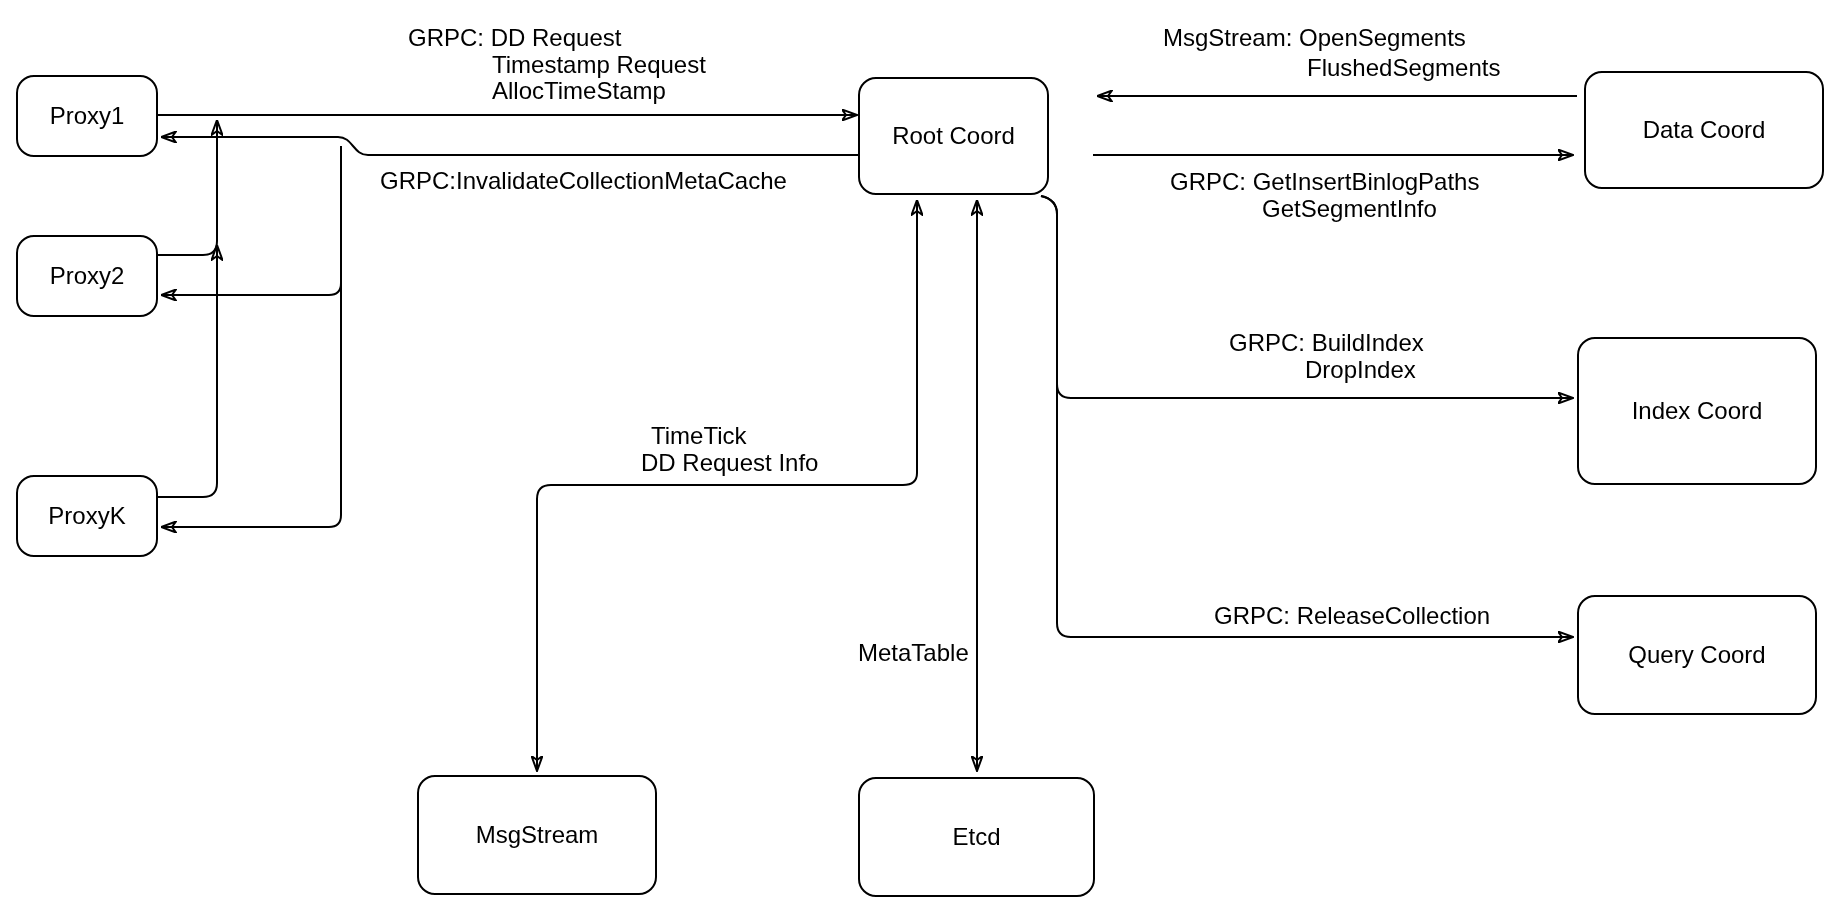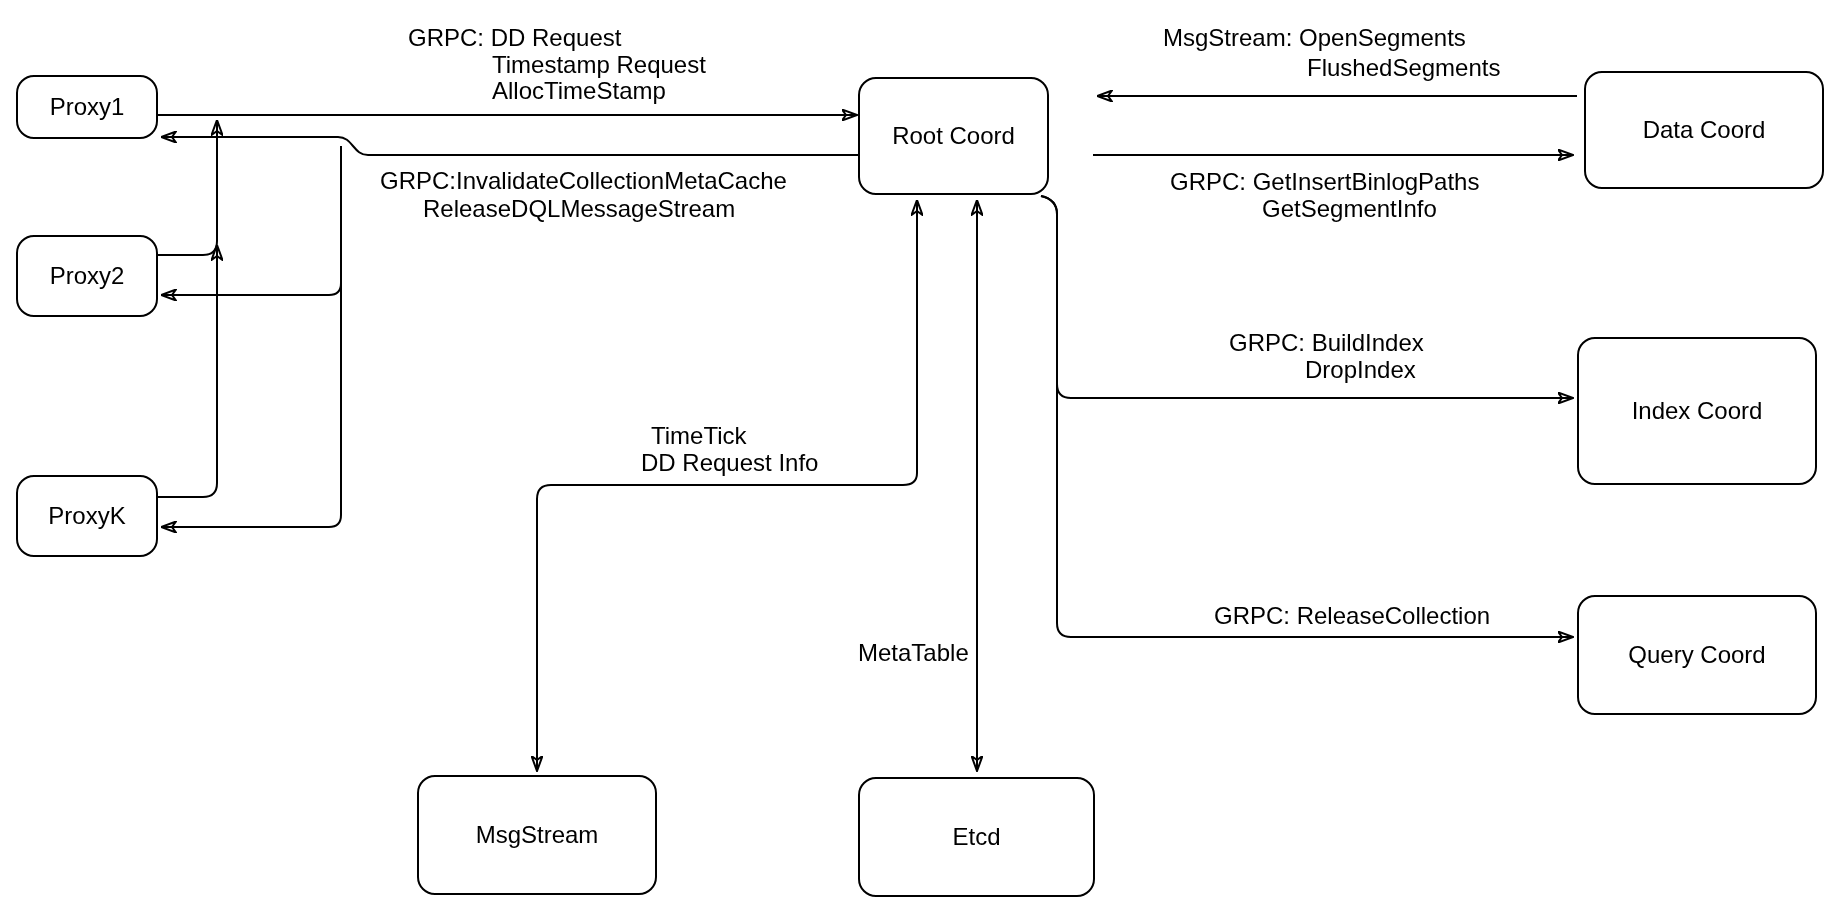--- a/index.html
+++ b/index.html
@@ -35,21 +35,21 @@
     line-height: 1;
     white-space: nowrap;
   }
   .lbl {
     position: absolute;
     font-size: 24px;
     line-height: 24px;
     white-space: nowrap;
   }
   
-  .n-proxy1      { left: 16px;   top: 75px;  width: 142px; height: 64px; }
+  .n-proxy1      { left: 16px;   top: 75px;  width: 142px; height: 82px; }
   .n-proxy2      { left: 16px;   top: 235px; width: 142px; height: 82px; }
   .n-proxyk      { left: 16px;   top: 475px; width: 142px; height: 82px; }
   .n-root-coord  { left: 858px;  top: 77px;  width: 191px; height: 118px; }
   .n-data-coord  { left: 1577px; top: 71px;  width: 240px; height: 118px; margin-left: 7px; }
   .n-index-coord { left: 1577px; top: 337px; width: 240px; height: 148px; }
   .n-query-coord { left: 1577px; top: 595px; width: 240px; height: 120px; }
   .n-msgstream   { left: 417px;  top: 775px; width: 240px; height: 120px; }
   .n-etcd        { left: 858px;  top: 777px; width: 237px; height: 120px; }
   
   .l1  { left: 408px;  top: 26px; }
@@ -132,21 +132,20 @@
   <div class="node n-etcd">
     <span>Etcd</span>
   </div>
 
   <span class="lbl l1">GRPC: DD Request</span>
   <span class="lbl l2">Timestamp Request</span>
   <span class="lbl l3">AllocTimeStamp</span>
   <span class="lbl l4">MsgStream: OpenSegments</span>
   <span class="lbl l5">FlushedSegments</span>
   <span class="lbl l6">GRPC:InvalidateCollectionMetaCache</span>
-  <span class="lbl l7">ReleaseDQLMessageStream</span>
   <span class="lbl l8">GRPC: GetInsertBinlogPaths</span>
   <span class="lbl l9">GetSegmentInfo</span>
   <span class="lbl l10">GRPC: BuildIndex</span>
   <span class="lbl l11">DropIndex</span>
   <span class="lbl l12">TimeTick</span>
   <span class="lbl l13">DD Request Info</span>
   <span class="lbl l14">GRPC: ReleaseCollection</span>
   <span class="lbl l15">MetaTable</span>
 
 </div>

